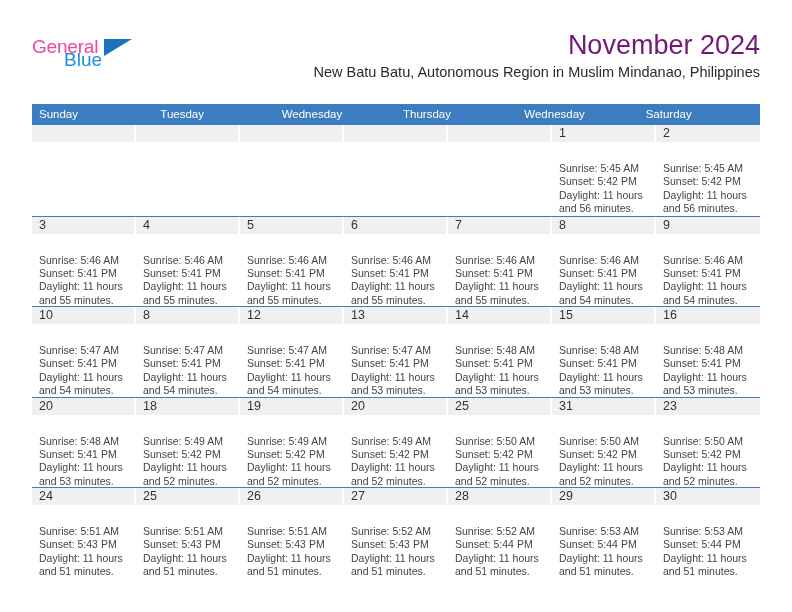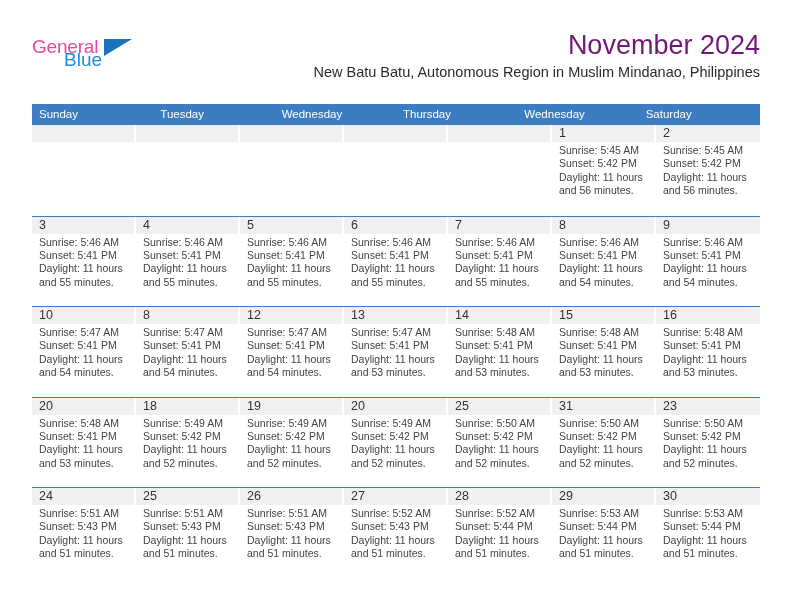--- a/index.html
+++ b/index.html
@@ -133,21 +133,21 @@
     border-right: none;
   }
   .day-number {
     font-size: 12.5px;
     color: #333333;
     line-height: 17px;
     padding-left: 7px;
   }
 
   .day-details {
-    padding: 2px 6px 0 7px;
+    padding: 20px 6px 0 7px;
   }
   .detail-line {
     font-size: 10.5px;
     color: #444444;
     line-height: 13.4px;
     white-space: nowrap;
   }
 </style>
 </head>
 <body>

